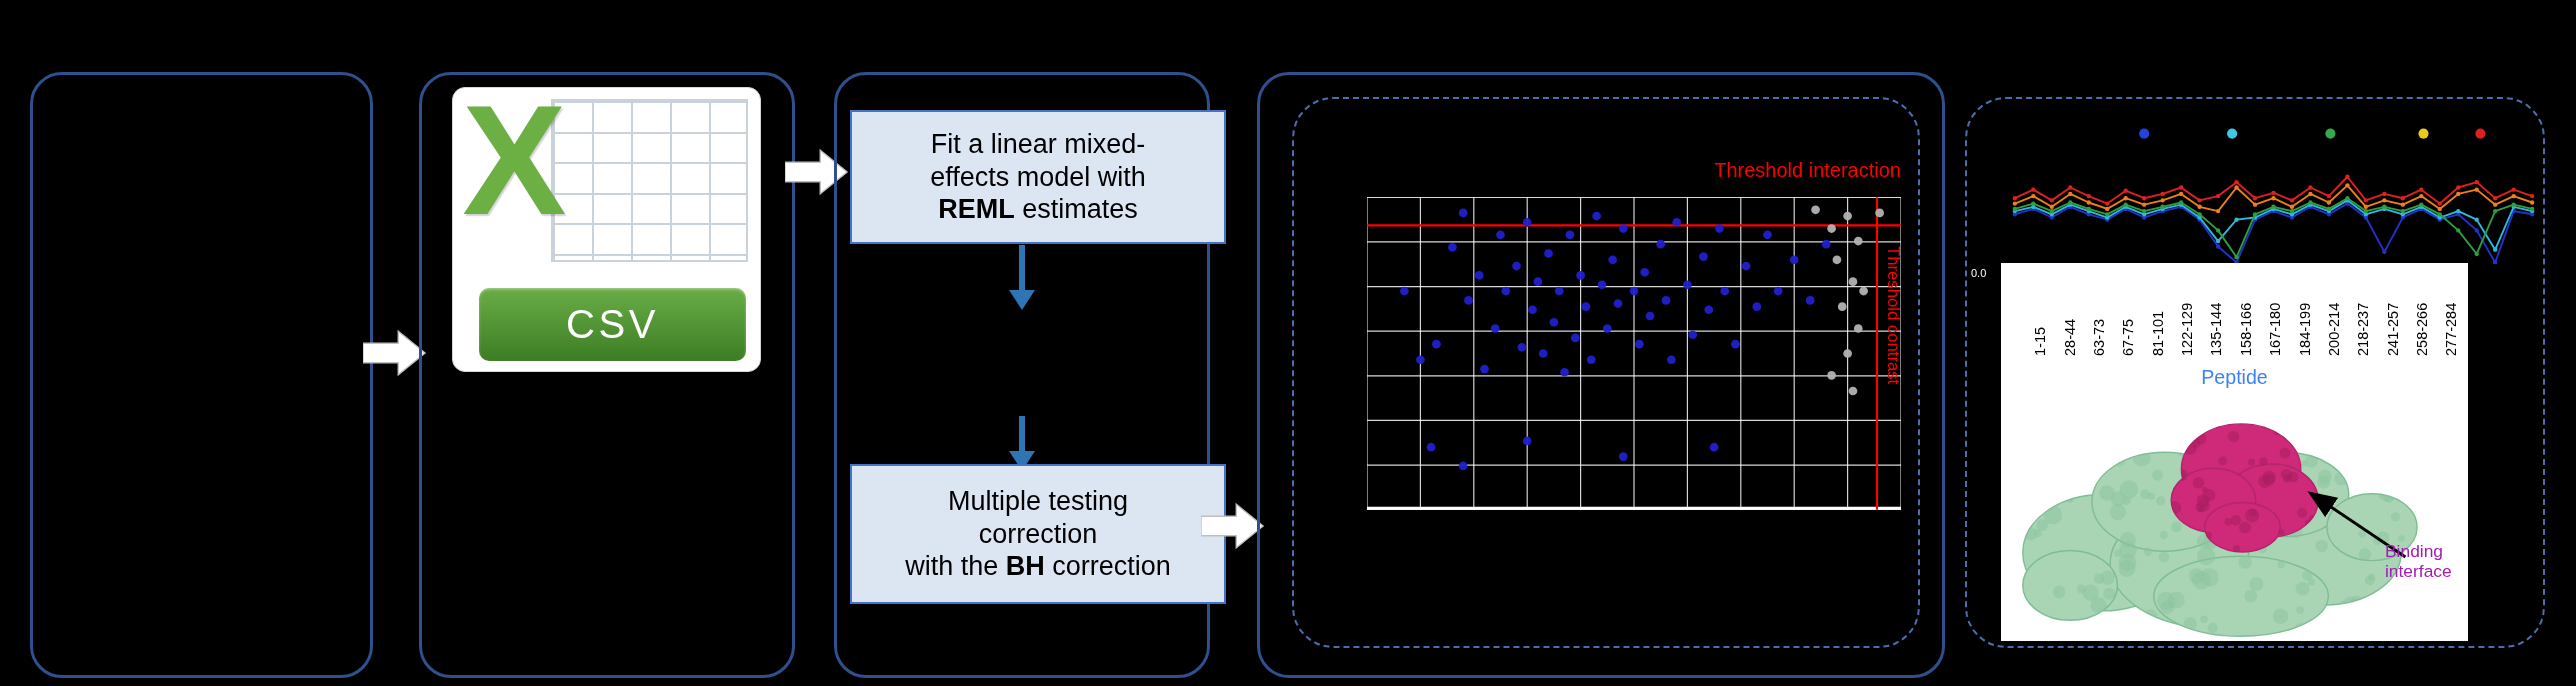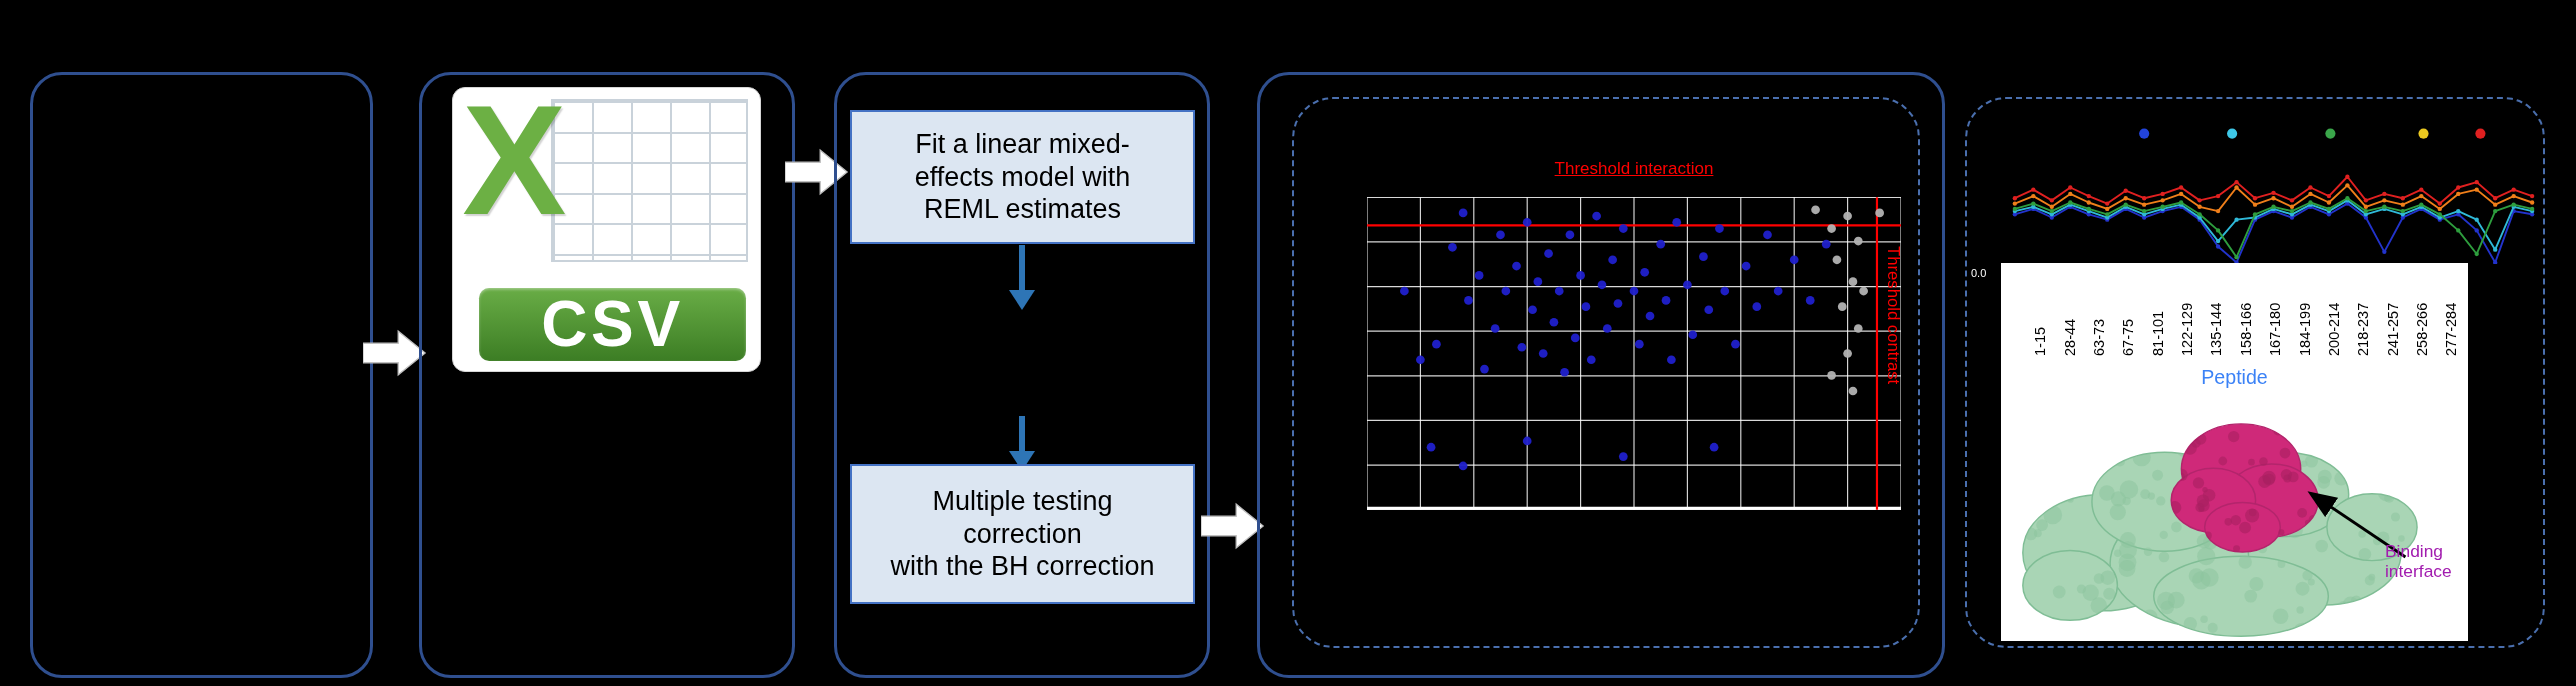--- a/index.html
+++ b/index.html
@@ -17,40 +17,40 @@
   .csv-sheet{position:absolute;left:452px;top:87px;width:307px;height:283px;background:#fff;
              border:1.5px solid #d6d6d6;border-radius:13px;box-shadow:0 5.8px 16px rgba(0,0,0,.55);}
   .csv-grid{position:absolute;left:32%;top:4%;right:4%;height:56%;
             border:2.2px solid #c9d2da;
             background-image:repeating-linear-gradient(to right,#c9d2da 0 2.2px,transparent 2.2px 39px),
                              repeating-linear-gradient(to bottom,#c9d2da 0 2.2px,transparent 2.2px 30.5px);}
   .csv-x{position:absolute;left:3%;top:-6%;font-size:156px;font-weight:bold;color:var(--csv_green);
          text-shadow:1.5px 2.2px 1.5px rgba(0,0,0,.18);}
   .csv-banner{position:absolute;left:4.5%;right:4.5%;bottom:3.5%;height:26%;border-radius:10.2px;
               background:linear-gradient(var(--csv_banner_top),var(--csv_banner_bottom));
-              color:#fff;font-weight:bold;font-size:64px;letter-spacing:3.6px;
+              color:#fff;font-weight:normal;font-size:40px;letter-spacing:3.6px;
               display:flex;align-items:center;justify-content:center;
               box-shadow:inset 0 1.5px 2.9px rgba(255,255,255,.4);margin-left:12px;}
 
   
-  .stepbox{position:absolute;left:850px;width:345px;background:var(--box_fill);
+  .stepbox{position:absolute;left:850px;width:376px;background:var(--box_fill);
            border:2.9px solid var(--box_border);box-sizing:border-box;
            display:flex;align-items:center;justify-content:center;text-align:center;
            font-size:27px;line-height:1.22;color:#000;}
   .stepbox div{white-space:pre-line;}
-  .stepbox b{font-weight:normal;margin-top:24px;}
+  .stepbox b{font-weight:bold;margin-top:24px;}
 
   .varrow-shaft{position:absolute;left:1019px;width:5.8px;background:var(--down_arrow);}
   .varrow-head{position:absolute;left:1009px;width:0;height:0;
                border-left:13px solid transparent;border-right:13px solid transparent;
                border-top:20.4px solid var(--down_arrow);}
 
   
-  .scatter-title{position:absolute;left:1367px;top:159px;width:534px;text-align:center;
-                 color:var(--threshold_red);font-size:17px;text-decoration:underline;}
+  .scatter-title{position:absolute;left:1367px;top:159px;width:534px;text-align:right;
+                 color:var(--threshold_red);font-size:20px;}
   #scatter-svg{position:absolute;left:1367px;top:197px;}
   .threshold-vlabel{position:absolute;left:1883px;top:246px;height:247px;
                     writing-mode:vertical-rl;color:var(--threshold_red);font-size:16.7px;}
 
   
   #line-svg{position:absolute;left:2008px;top:122px;}
   .ytick{position:absolute;left:1971px;top:267px;color:#fff;font-size:11px;}
   .whitebox{position:absolute;left:2001px;top:263px;width:467px;height:378px;background:#fff;}
   #peptide-labels{position:absolute;left:0;top:0;right:0;height:102px;}
   .pep{position:absolute;top:93px;transform:rotate(-90deg);transform-origin:0 0;

